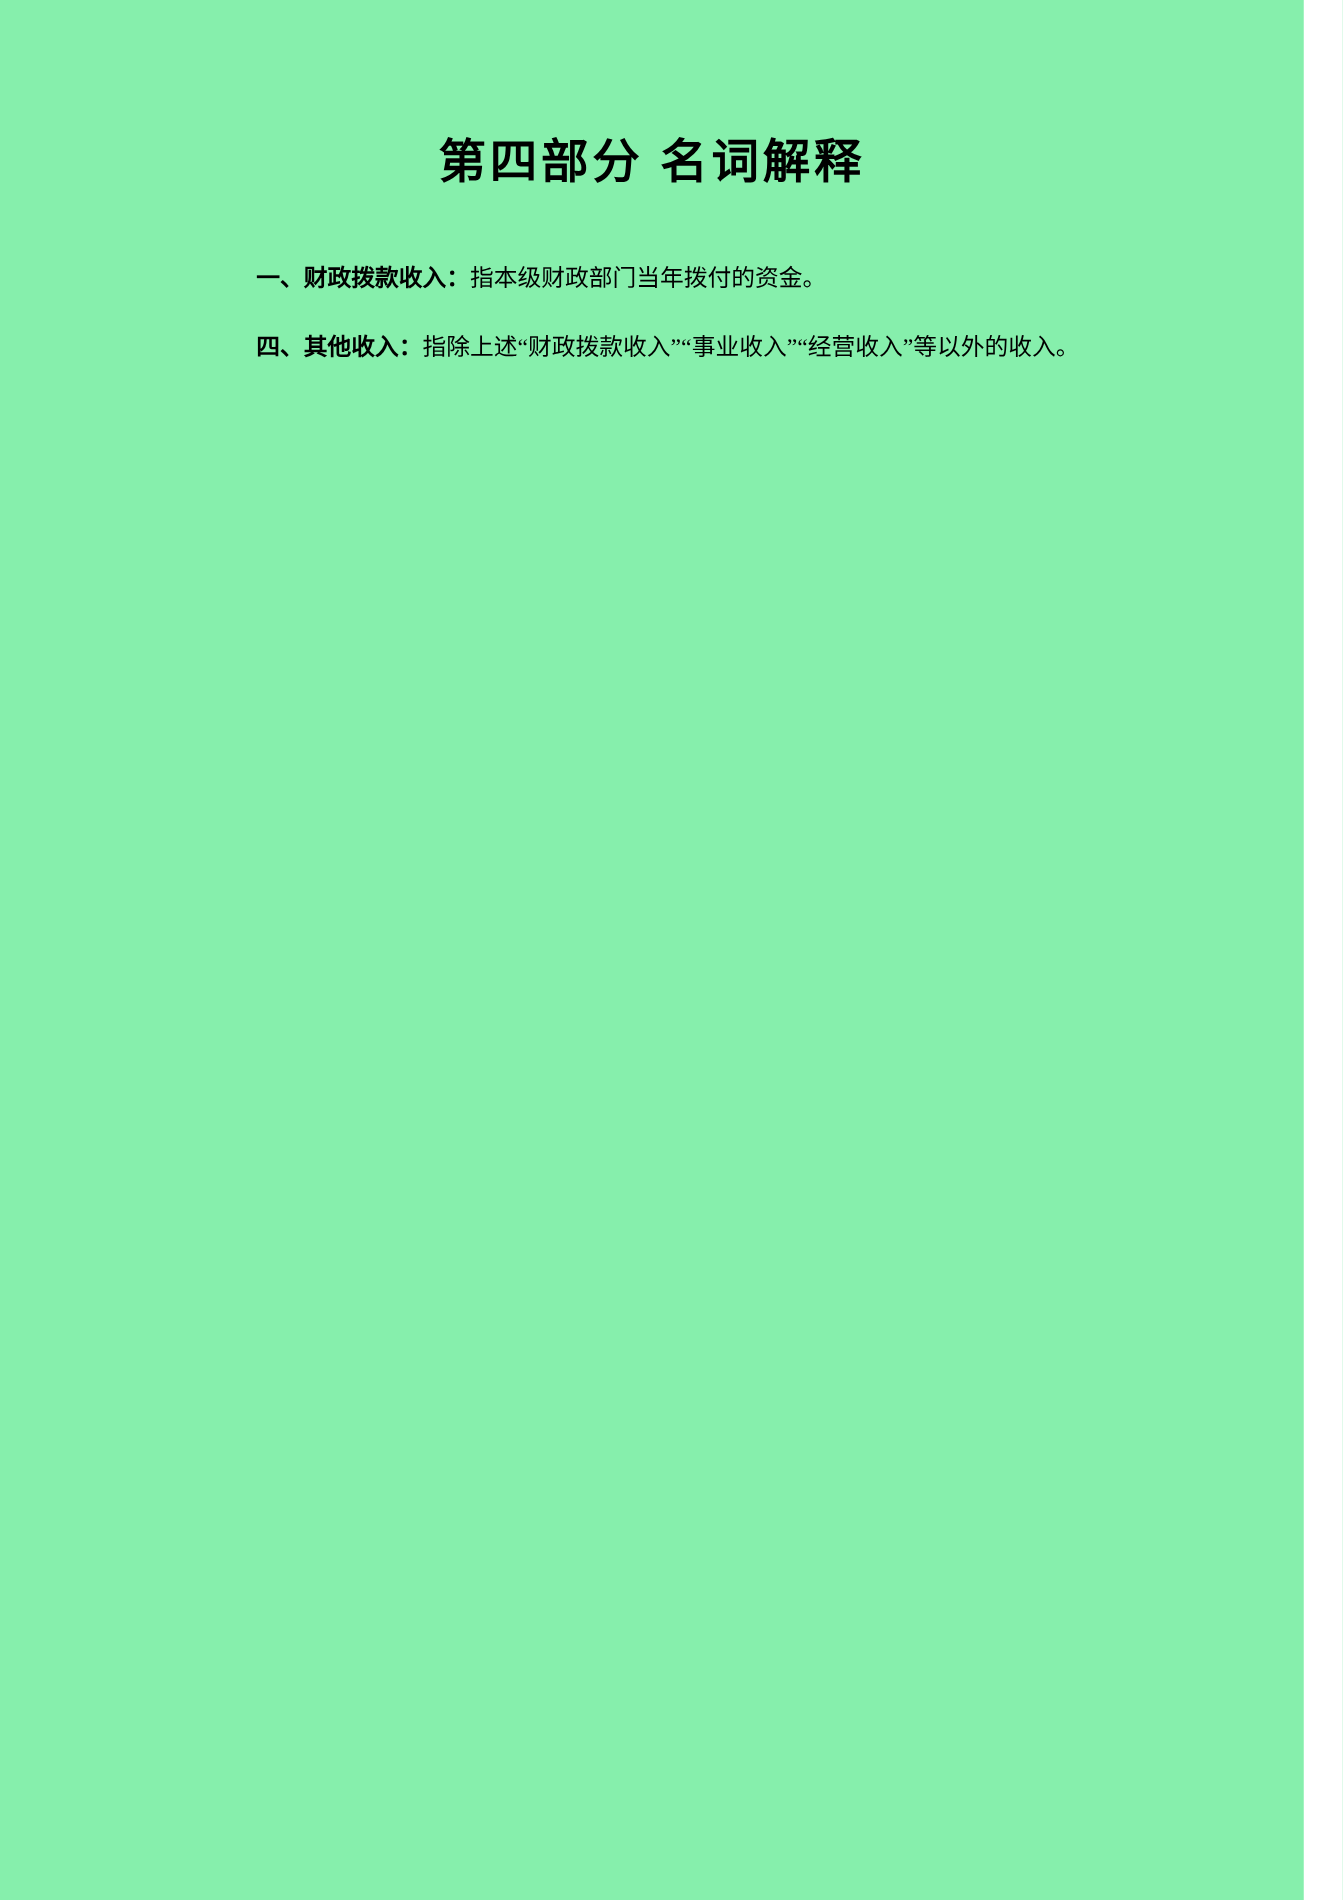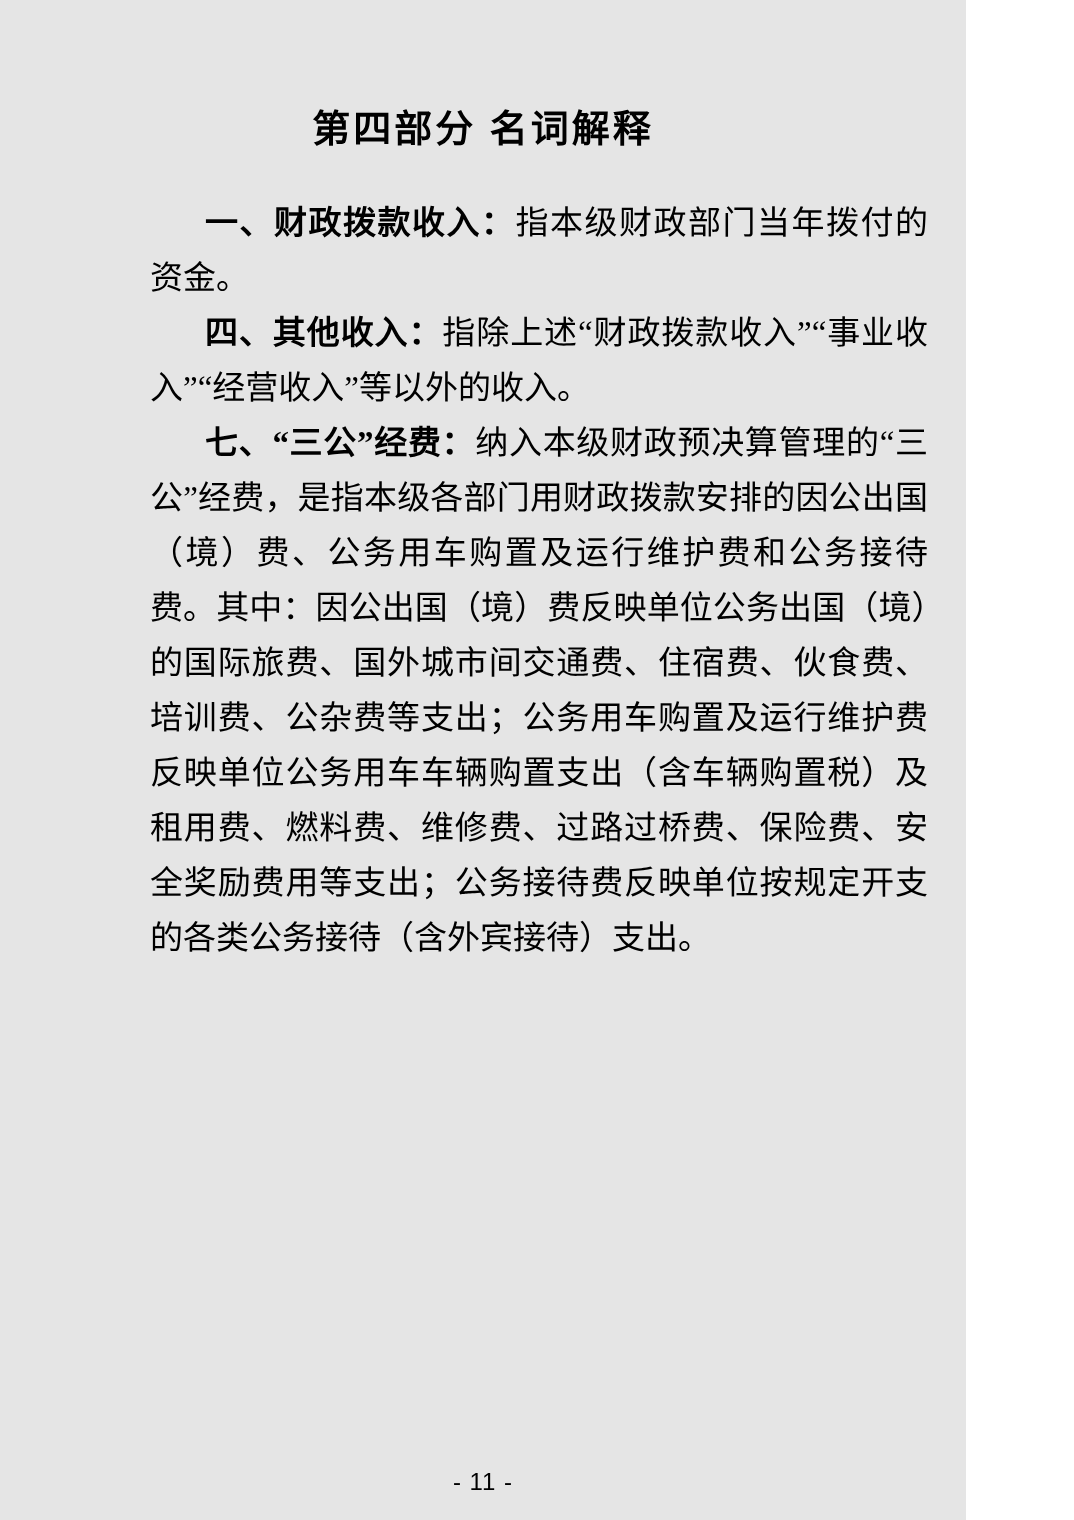--- a/index.html
+++ b/index.html
@@ -2,23 +2,23 @@
 <html lang="zh-CN"><head>
 <meta charset="utf-8">
 <style>
   html, body {
     margin: 0;
     padding: 0;
     background: #ffffff;
   }
   .page {
     position: relative;
-    width: 966px;
+    width: 1043px;
     height: 1520px;
-    background: #e5e5e5;
+    background: #86efac;
     color: #000000;
     overflow: hidden;
     font-family: "Liberation Serif", "DejaVu Serif", serif;
   }
   .doc-title {
     position: absolute;
     top: 98px;
     left: 0;
     width: 100%;
     text-align: center;
@@ -26,21 +26,21 @@
     font-size: 38px;
     font-weight: bold;
     letter-spacing: 3px;
     margin: 0;
   }
   .content {
     position: absolute;
     top: 196px;
     left: 150px;
     width: 778px;
-    font-size: 33px;
+    font-size: 19px;
     line-height: 55px;
     text-align: justify;
     text-justify: inter-character;
   }
   .content p {
     margin: 0;
     padding: 0;
     text-indent: 55px;
   }
   .term {
@@ -60,18 +60,16 @@
 </head>
 <body>
 
 <div class="page">
 
   <h1 class="doc-title">第四部分 名词解释</h1>
 
   <div class="content">
     <p><span class="term">一、财政拨款收入：</span><span>指本级财政部门当年拨付的资金。</span></p>
     <p><span class="term">四、其他收入：</span><span>指除上述“财政拨款收入”“事业收入”“经营收入”等以外的收入。</span></p>
-    <p><span class="term">七、“三公”经费：</span><span>纳入本级财政预决算管理的“三公”经费，是指本级各部门用财政拨款安排的因公出国（境）费、公务用车购置及运行维护费和公务接待费。其中：因公出国（境）费反映单位公务出国（境）的国际旅费、国外城市间交通费、住宿费、伙食费、培训费、公杂费等支出；公务用车购置及运行维护费反映单位公务用车车辆购置支出（含车辆购置税）及租用费、燃料费、维修费、过路过桥费、保险费、安全奖励费用等支出；公务接待费反映单位按规定开支的各类公务接待（含外宾接待）支出。</span></p>
   </div>
 
-  <div class="page-footer">- 11 -</div>
 
 </div>
 
 </body></html>

